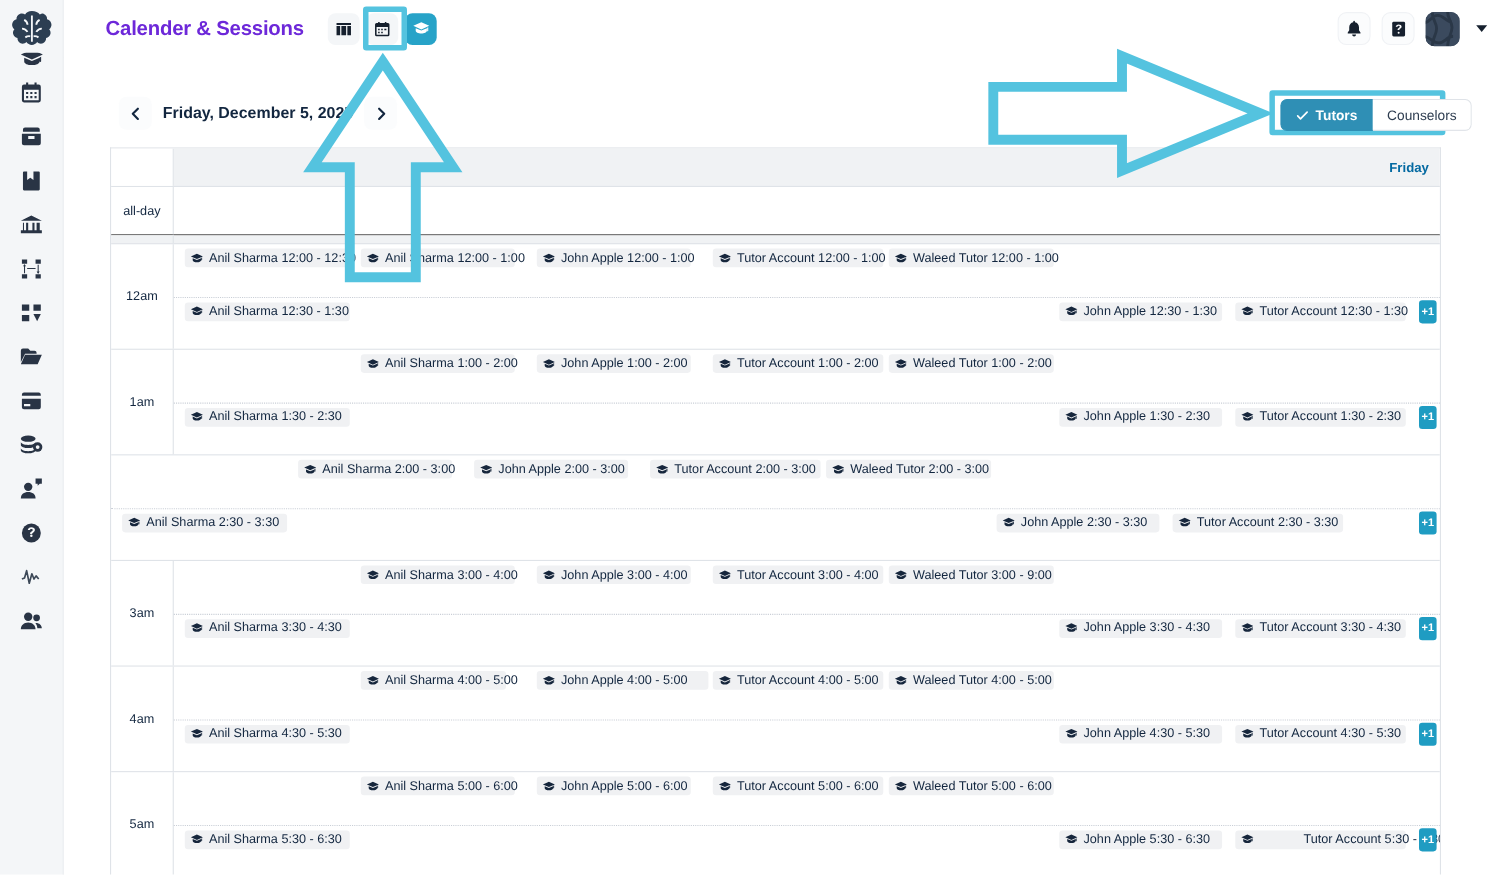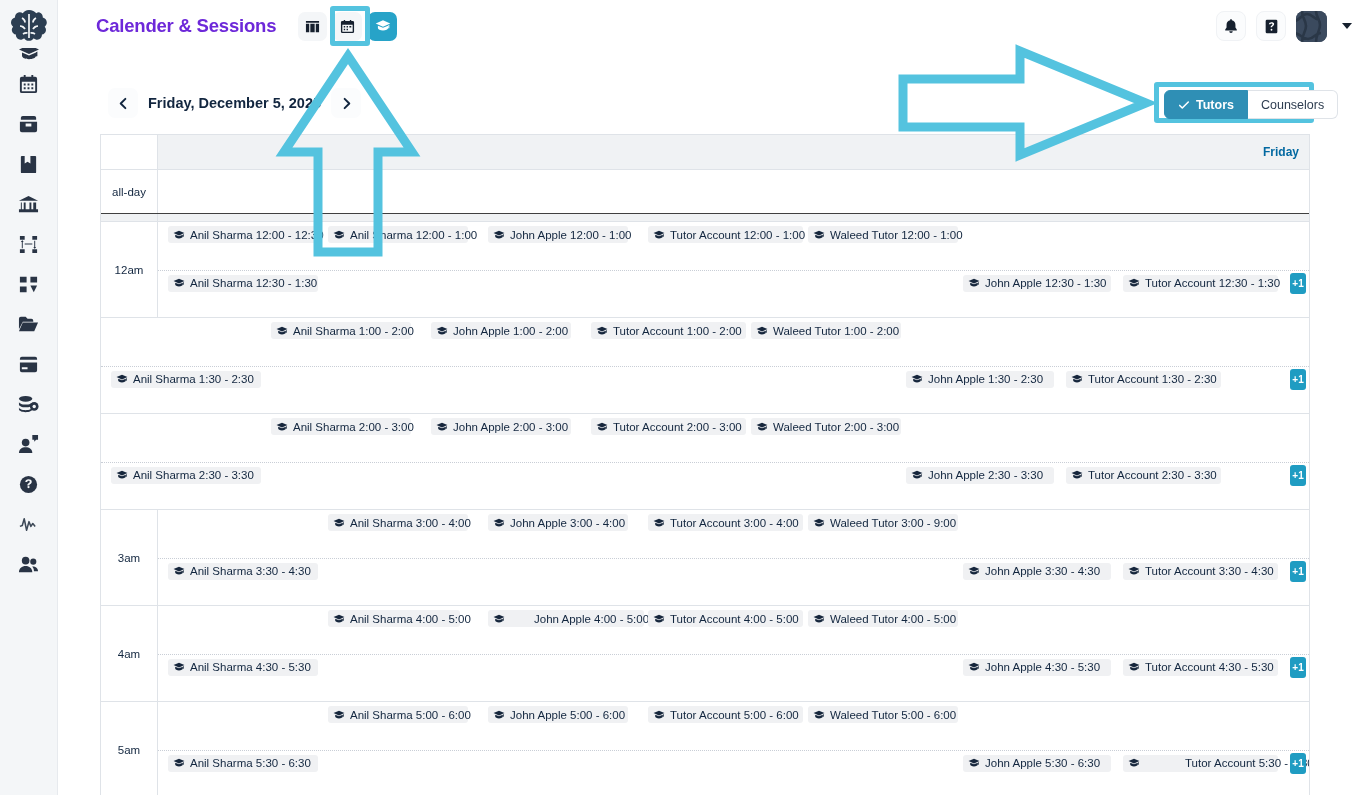--- a/index.html
+++ b/index.html
@@ -436,20 +436,21 @@
                       <path fill="#16263c" d="M11 3L1 7.5l10 4.5 10-4.5L11 3zm7.3 6.9v3.8c0 .4.3.7.7.7s.7-.3.7-.7V9.2l-1.4.7zM4 10.5v3.3c0 1.9 3.1 3.4 7 3.4s7-1.5 7-3.4v-3.3l-7 3-7-3z"></path>
                     </svg>
                   </span>
                   <span>Tutor Account 12:30 - 1:30</span>
                 </div>
                 <div class="more-badge">+1</div>
               </div>
             </div>
           </div>
           <div class="hour-block">
+            <div class="gutter">1am</div>
             <div class="hour-lane">
               <div class="half">
                 <div class="chip" style="left: 170px; width: 140px;">
                   <span class="cap">
                     <svg width="12" height="12" viewBox="0 0 22 22">
                       <path fill="#16263c" d="M11 3L1 7.5l10 4.5 10-4.5L11 3zm7.3 6.9v3.8c0 .4.3.7.7.7s.7-.3.7-.7V9.2l-1.4.7zM4 10.5v3.3c0 1.9 3.1 3.4 7 3.4s7-1.5 7-3.4v-3.3l-7 3-7-3z"></path>
                     </svg>
                   </span>
                   <span>Anil Sharma 1:00 - 2:00</span>
                 </div>
@@ -643,21 +644,21 @@
             <div class="hour-lane">
               <div class="half">
                 <div class="chip" style="left: 170px; width: 132px;">
                   <span class="cap">
                     <svg width="12" height="12" viewBox="0 0 22 22">
                       <path fill="#16263c" d="M11 3L1 7.5l10 4.5 10-4.5L11 3zm7.3 6.9v3.8c0 .4.3.7.7.7s.7-.3.7-.7V9.2l-1.4.7zM4 10.5v3.3c0 1.9 3.1 3.4 7 3.4s7-1.5 7-3.4v-3.3l-7 3-7-3z"></path>
                     </svg>
                   </span>
                   <span>Anil Sharma 4:00 - 5:00</span>
                 </div>
-                <div class="chip" style="left: 330px; width: 156px; gap: 24px;">
+                <div class="chip" style="left: 330px; width: 156px;">
                   <span class="cap">
                     <svg width="12" height="12" viewBox="0 0 22 22">
                       <path fill="#16263c" d="M11 3L1 7.5l10 4.5 10-4.5L11 3zm7.3 6.9v3.8c0 .4.3.7.7.7s.7-.3.7-.7V9.2l-1.4.7zM4 10.5v3.3c0 1.9 3.1 3.4 7 3.4s7-1.5 7-3.4v-3.3l-7 3-7-3z"></path>
                     </svg>
                   </span>
                   <span>John Apple 4:00 - 5:00</span>
                 </div>
                 <div class="chip" style="left: 490px; width: 155px;">
                   <span class="cap">
                     <svg width="12" height="12" viewBox="0 0 22 22">

